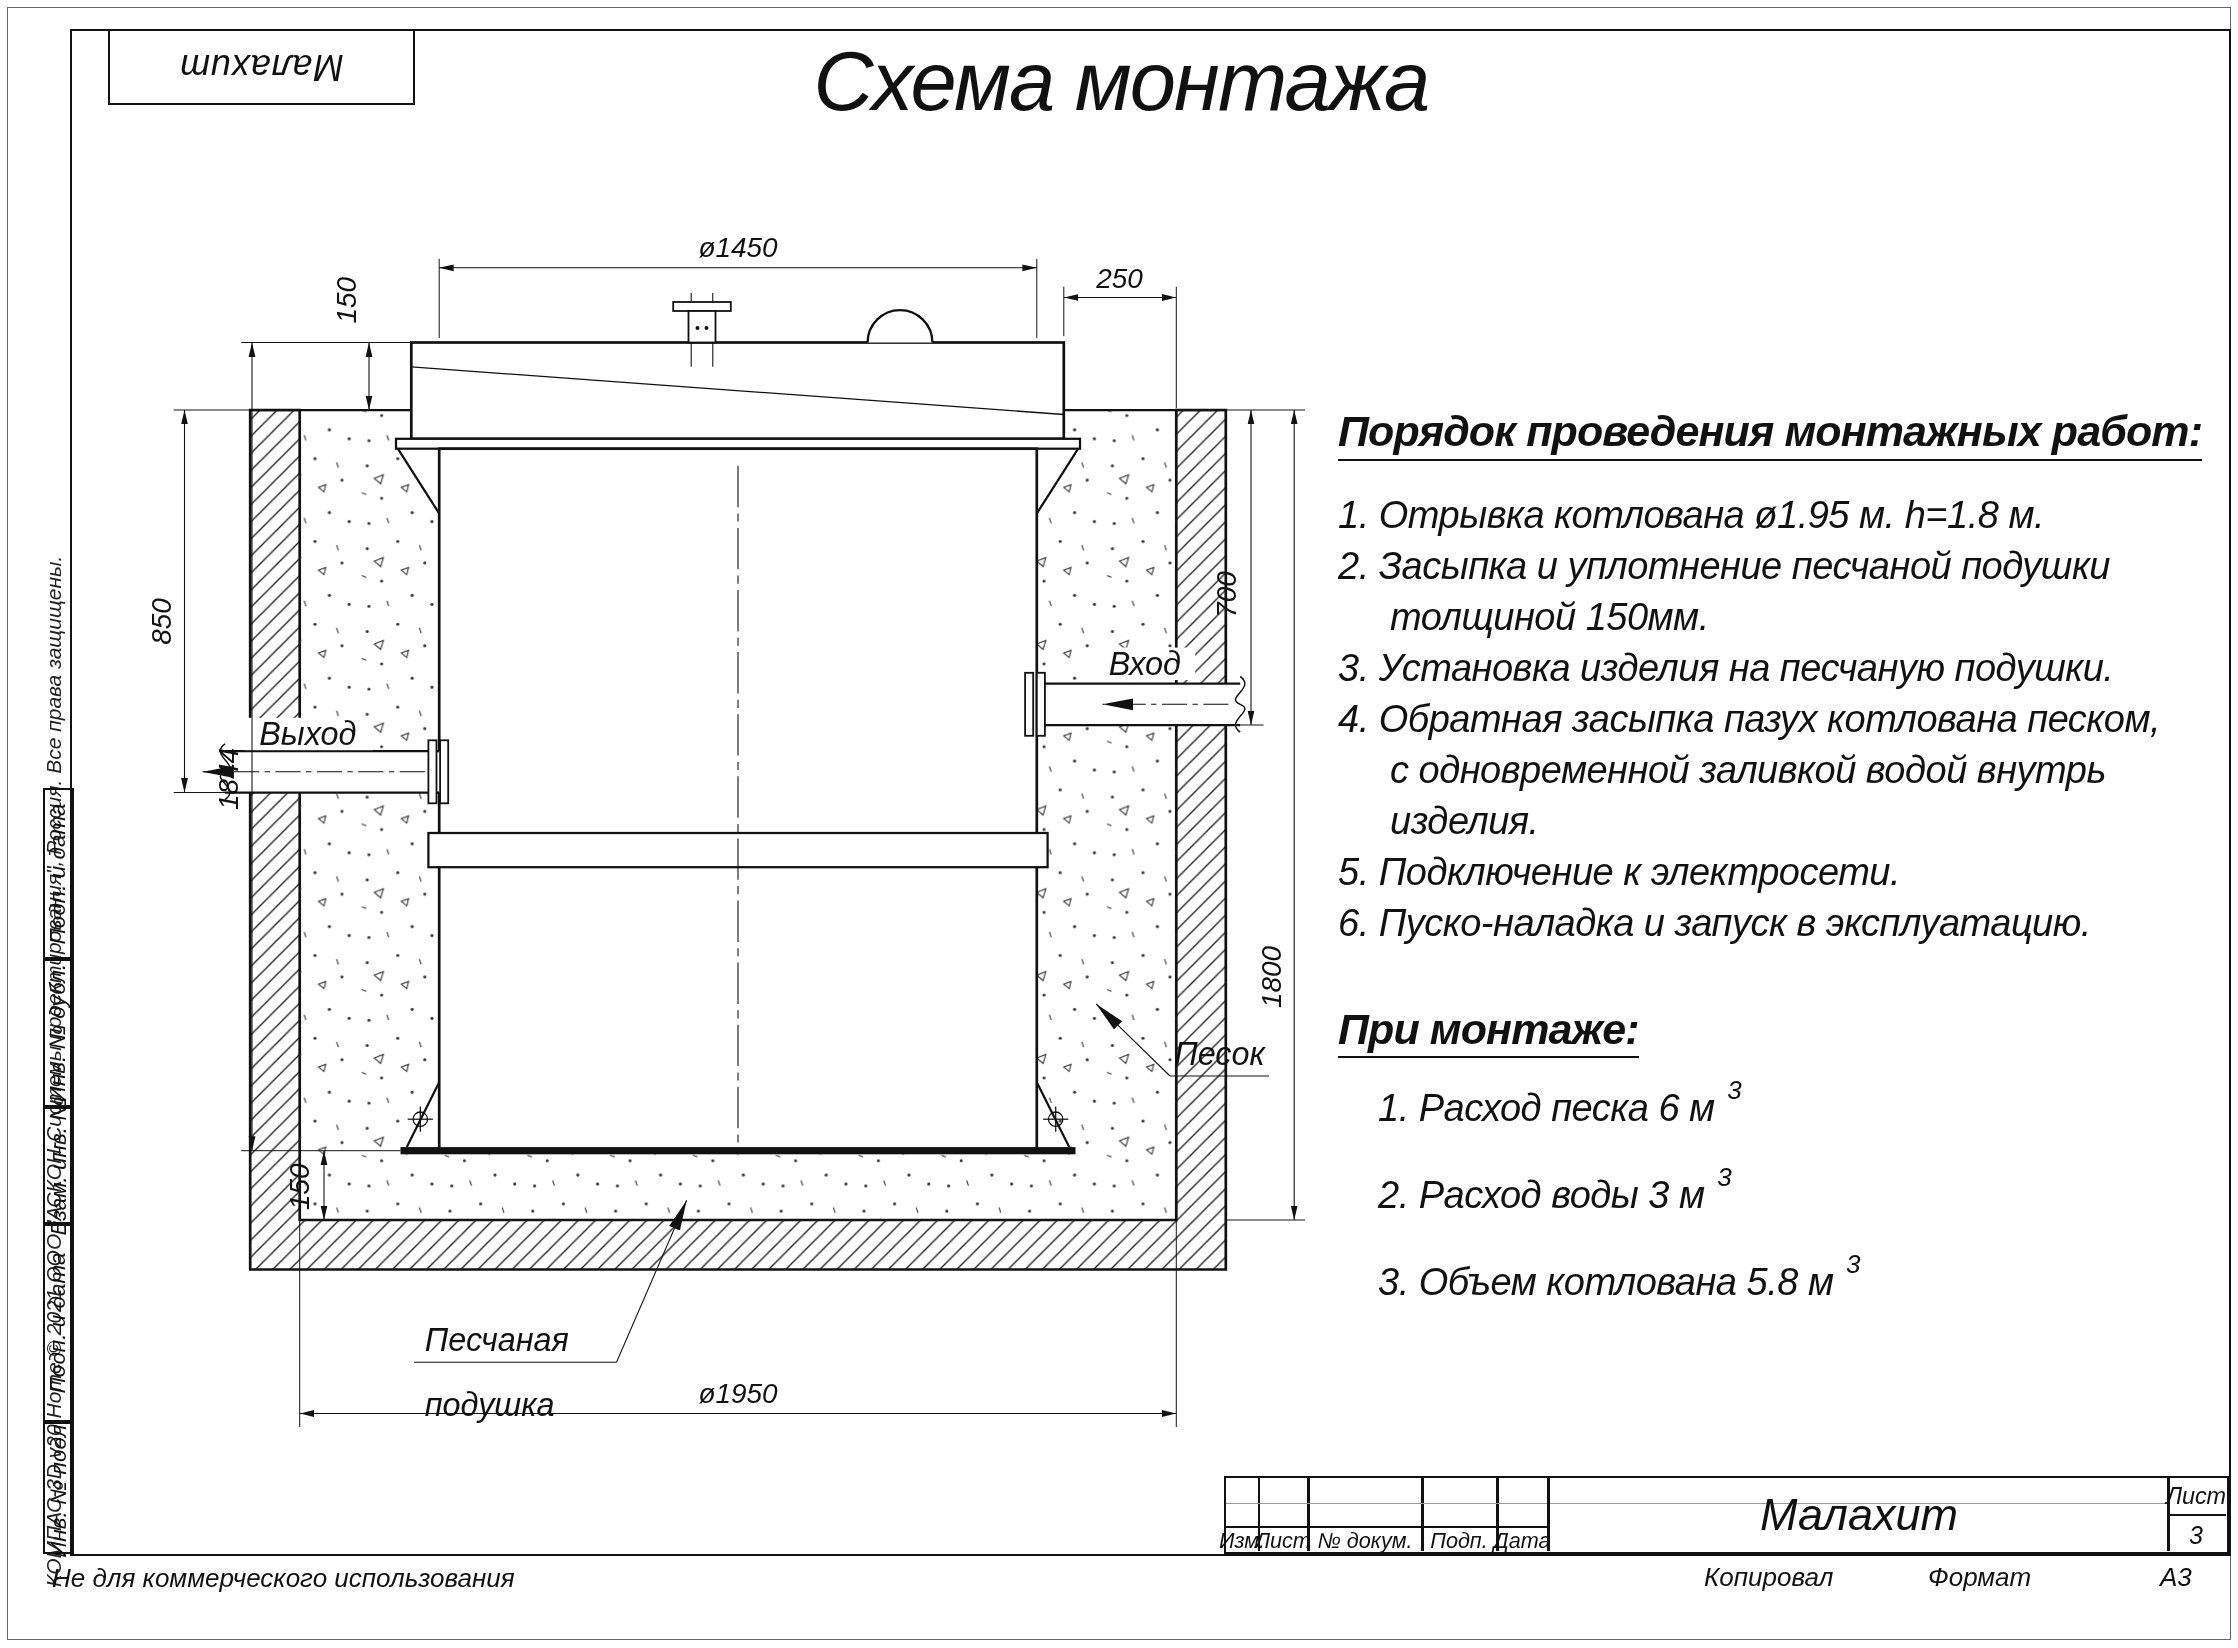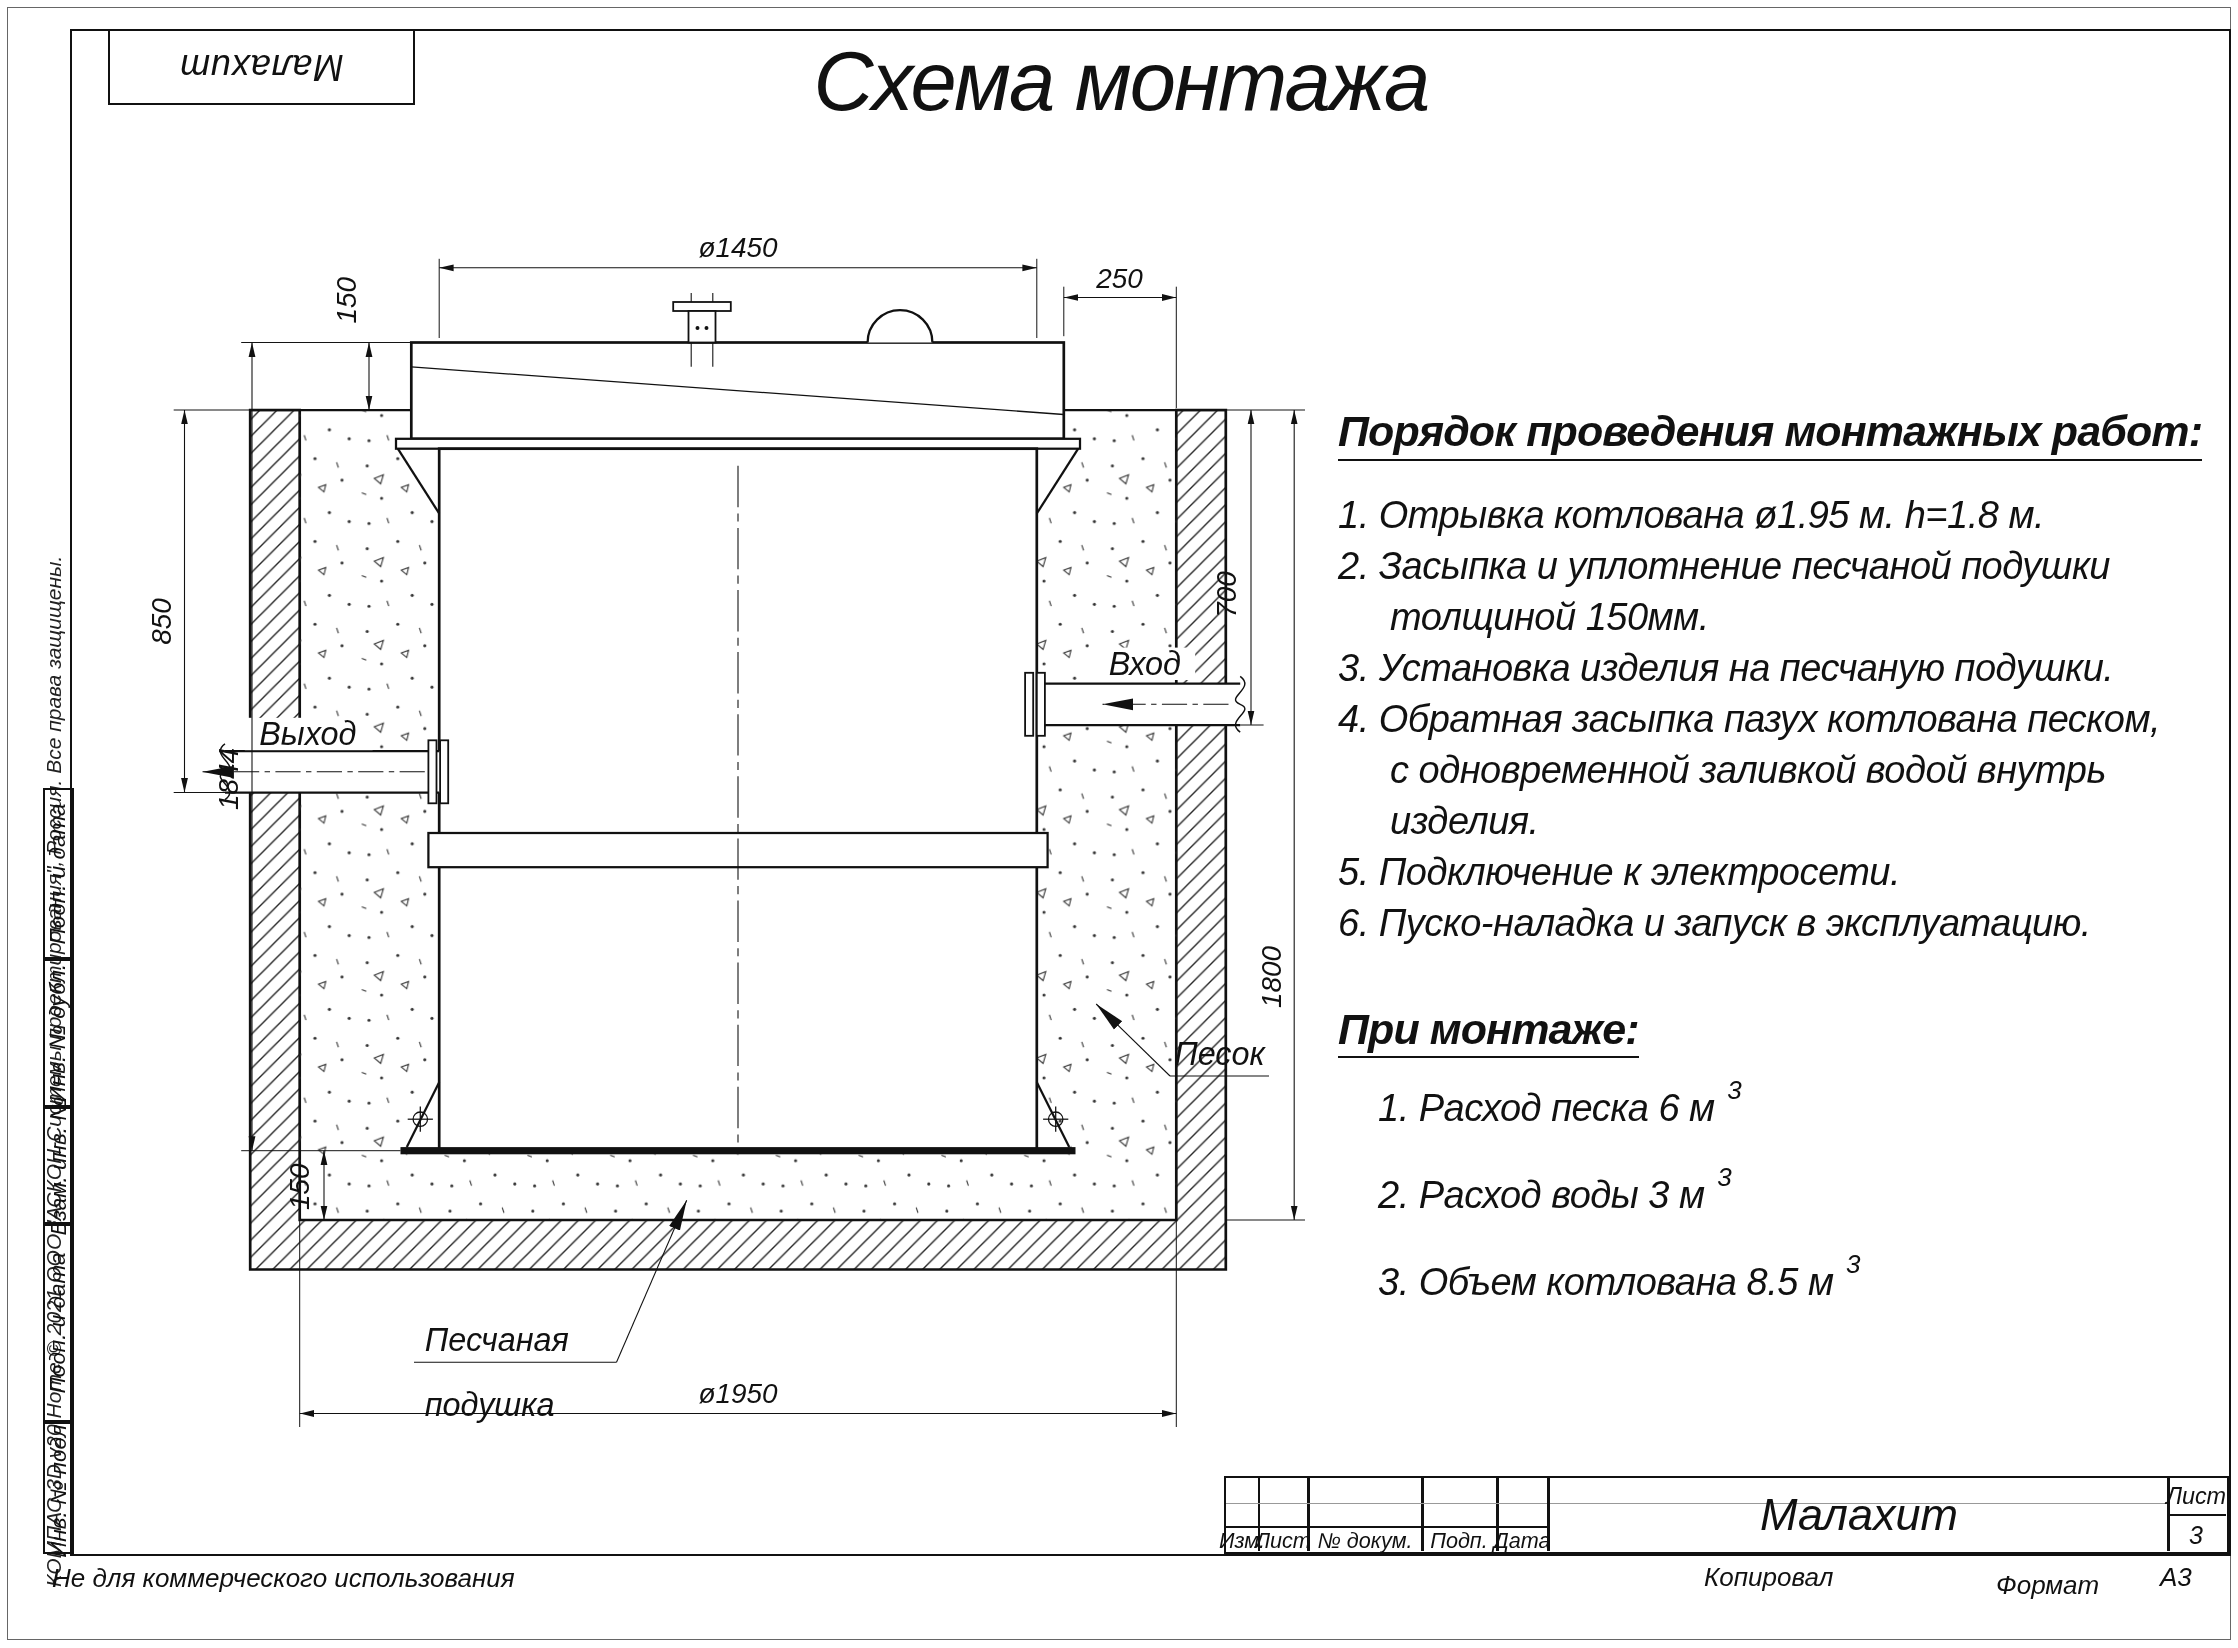--- a/index.html
+++ b/index.html
@@ -256,21 +256,21 @@
 
     <div class="m-gap">
       <div class="sec-h">При монтаже:</div>
       <div class="mrow">
         <span>1. Расход песка 6 м</span><span class="sup">3</span>
       </div>
       <div class="mrow">
         <span>2. Расход воды 3 м</span><span class="sup">3</span>
       </div>
       <div class="mrow">
-        <span>3. Объем котлована 8.5 м</span><span class="sup">3</span>
+        <span>3. Объем котлована 5.8 м</span><span class="sup">3</span>
       </div>
     </div>
   </div>
 
   <div class="abs tblock">
 
     <div class="tb-line" style="left:31.5px; top:0; width:2.7px; height:73px;"></div>
     <div class="tb-line" style="left:81px; top:0; width:2.7px; height:73px;"></div>
     <div class="tb-line" style="left:195px; top:0; width:2.7px; height:73px;"></div>
     <div class="tb-line" style="left:270px; top:0; width:2.7px; height:73px;"></div>
@@ -288,17 +288,17 @@
     <div class="tb-txt" style="left:139px; top:50px;">№ докум.</div>
     <div class="tb-txt" style="left:233px; top:50px;">Подп.</div>
     <div class="tb-txt" style="left:296px; top:50px;">Дата</div>
     <div class="tb-name" style="left:633px; top:10.8px;">Малахит</div>
     <div class="tb-txt" style="left:970px; top:5.4px; font-size:23.4px;">Лист</div>
     <div class="tb-txt" style="left:970px; top:43px; font-size:25px;">3</div>
   </div>
 
   <div class="abs below-frame" style="left:52px; top:1563px;text-align:center;">Не для коммерческого использования</div>
   <div class="abs below-frame" style="left:1704px; top:1562px;">Копировал</div>
-  <div class="abs below-frame" style="left:1996px; top:1562px;margin-top:8px;">Формат</div>
+  <div class="abs below-frame" style="left:1928px; top:1562px;">Формат</div>
   <div class="abs below-frame" style="left:2160px; top:1562px;text-align:center;">А3</div>
 
 </div>
 
 
 </body></html>

